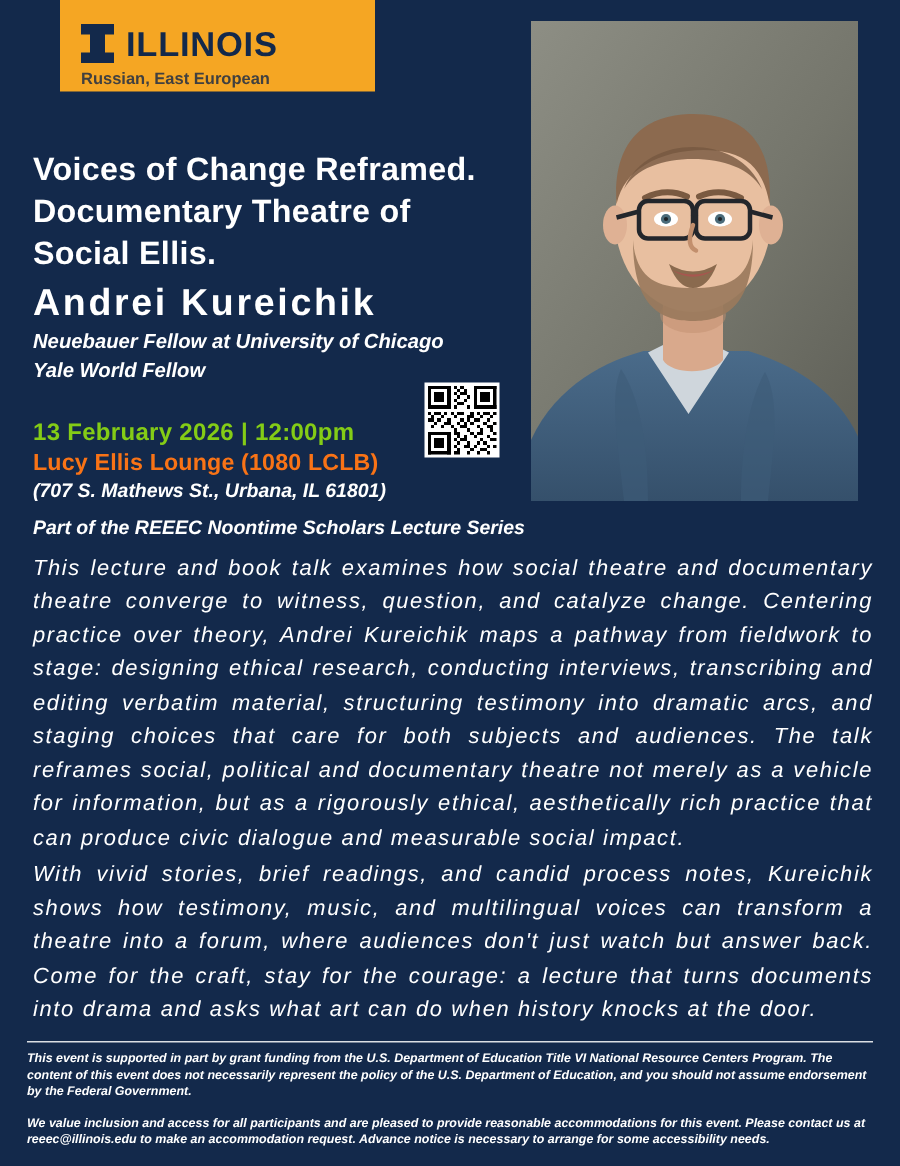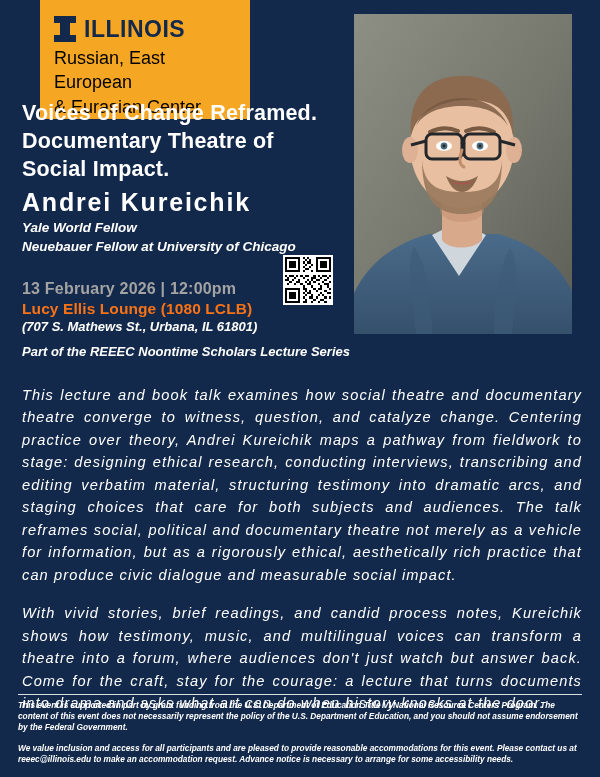--- a/index.html
+++ b/index.html
@@ -60,24 +60,24 @@
     background: #f5a623;
   }
   .illinois-word {
     font-size: 23px;
     font-weight: bold;
     letter-spacing: 0.5px;
     color: #13294b;
     line-height: 1;
   }
   .center-name {
-    font-size: 18px;
-    font-weight: normal;
+    font-size: 11px;
+    font-weight: bold;
     line-height: 1.35;
-    color: #000000;
+    color: #404040;
   }
 
   
   .headshot {
     position: absolute;
     right: 28px;
     top: 14px;
     width: 218px;
     height: 320px;
     overflow: hidden;
@@ -116,21 +116,21 @@
     line-height: 1.42;
   }
 
   
   .datetime {
     position: absolute;
     left: 22px;
     top: 280px;
     font-size: 16px;
     font-weight: bold;
-    color: #a3a3a3;
+    color: #84cc16;
     letter-spacing: 0.2px;
   }
   .venue {
     position: absolute;
     left: 22px;
     top: 300px;
     font-size: 15.5px;
     font-weight: bold;
     color: #f97316;
     letter-spacing: 0.1px;
@@ -175,21 +175,21 @@
     left: 22px;
     top: 368px;
     width: 560px;
     font-size: 14.6px;
     font-style: italic;
     line-height: 1.54;
     letter-spacing: 1.1px;
     text-align: justify;
   }
   .body-copy p {
-    margin: 16px 0 2px 0;
+    margin: 0 0 2px 0;
   }
 
   
   .footer-rule {
     position: absolute;
     left: 18px;
     top: 694px;
     width: 564px;
     height: 1px;
     background: #ffffff;
@@ -210,21 +210,20 @@
 </head>
 <body>
 
 <div class="logo-box">
   <div class="logo-row">
     <div class="block-i"></div>
     <div class="illinois-word">ILLINOIS</div>
   </div>
   <div class="center-name">
     <div>Russian, East European</div>
-    <div>&amp; Eurasian Center</div>
   </div>
 </div>
 
 <div class="headshot">
   <svg class="photo-svg" width="218" height="320" viewBox="0 0 218 320">
     <defs>
       <linearGradient id="bgGrad" x1="0" y1="0" x2="1" y2="1">
         <stop offset="0%" stop-color="#8d8e84"></stop>
         <stop offset="55%" stop-color="#75766c"></stop>
         <stop offset="100%" stop-color="#5c5d55"></stop>
@@ -277,26 +276,26 @@
       <path d="M108 136 q -5 14 2 17" stroke="#c28f6d" stroke-width="3" fill="none" stroke-linecap="round"></path>
 
       <path d="M68 146 C 68 190, 86 200, 108 200 C 130 200, 148 190, 148 146 C 146 172, 132 178, 108 178 C 84 178, 70 172, 68 146 Z" fill="#9a7a5c" opacity="0.92"></path>
       <path d="M92 162 q 16 10 32 0 q -6 16 -16 16 q -10 0 -16 -16 Z" fill="#8a6a4e"></path>
 
       <path d="M94 166 q 14 9 28 0 q -14 6 -28 0 Z" fill="#a8564f"></path>
     </g>
   </svg>
 </div>
 
-<div class="title">Voices of Change Reframed. Documentary Theatre of Social Impact.</div>
+<div class="title">Voices of Change Reframed. Documentary Theatre of Social Ellis.</div>
 
 <div class="speaker">Andrei Kureichik</div>
 <div class="roles">
+  <div>Neuebauer Fellow at University of Chicago</div>
   <div>Yale World Fellow</div>
-  <div>Neuebauer Fellow at University of Chicago</div>
 </div>
 
 <div class="qr">
   <svg width="46" height="46" viewBox="0 0 21 21" shape-rendering="crispEdges">
     <rect width="21" height="21" fill="#ffffff"></rect>
     <g fill="#000000">
       <rect x="0" y="0" width="7" height="1"></rect>
         <rect x="0" y="6" width="7" height="1"></rect>
       <rect x="0" y="0" width="1" height="7"></rect>
         <rect x="6" y="0" width="1" height="7"></rect>

